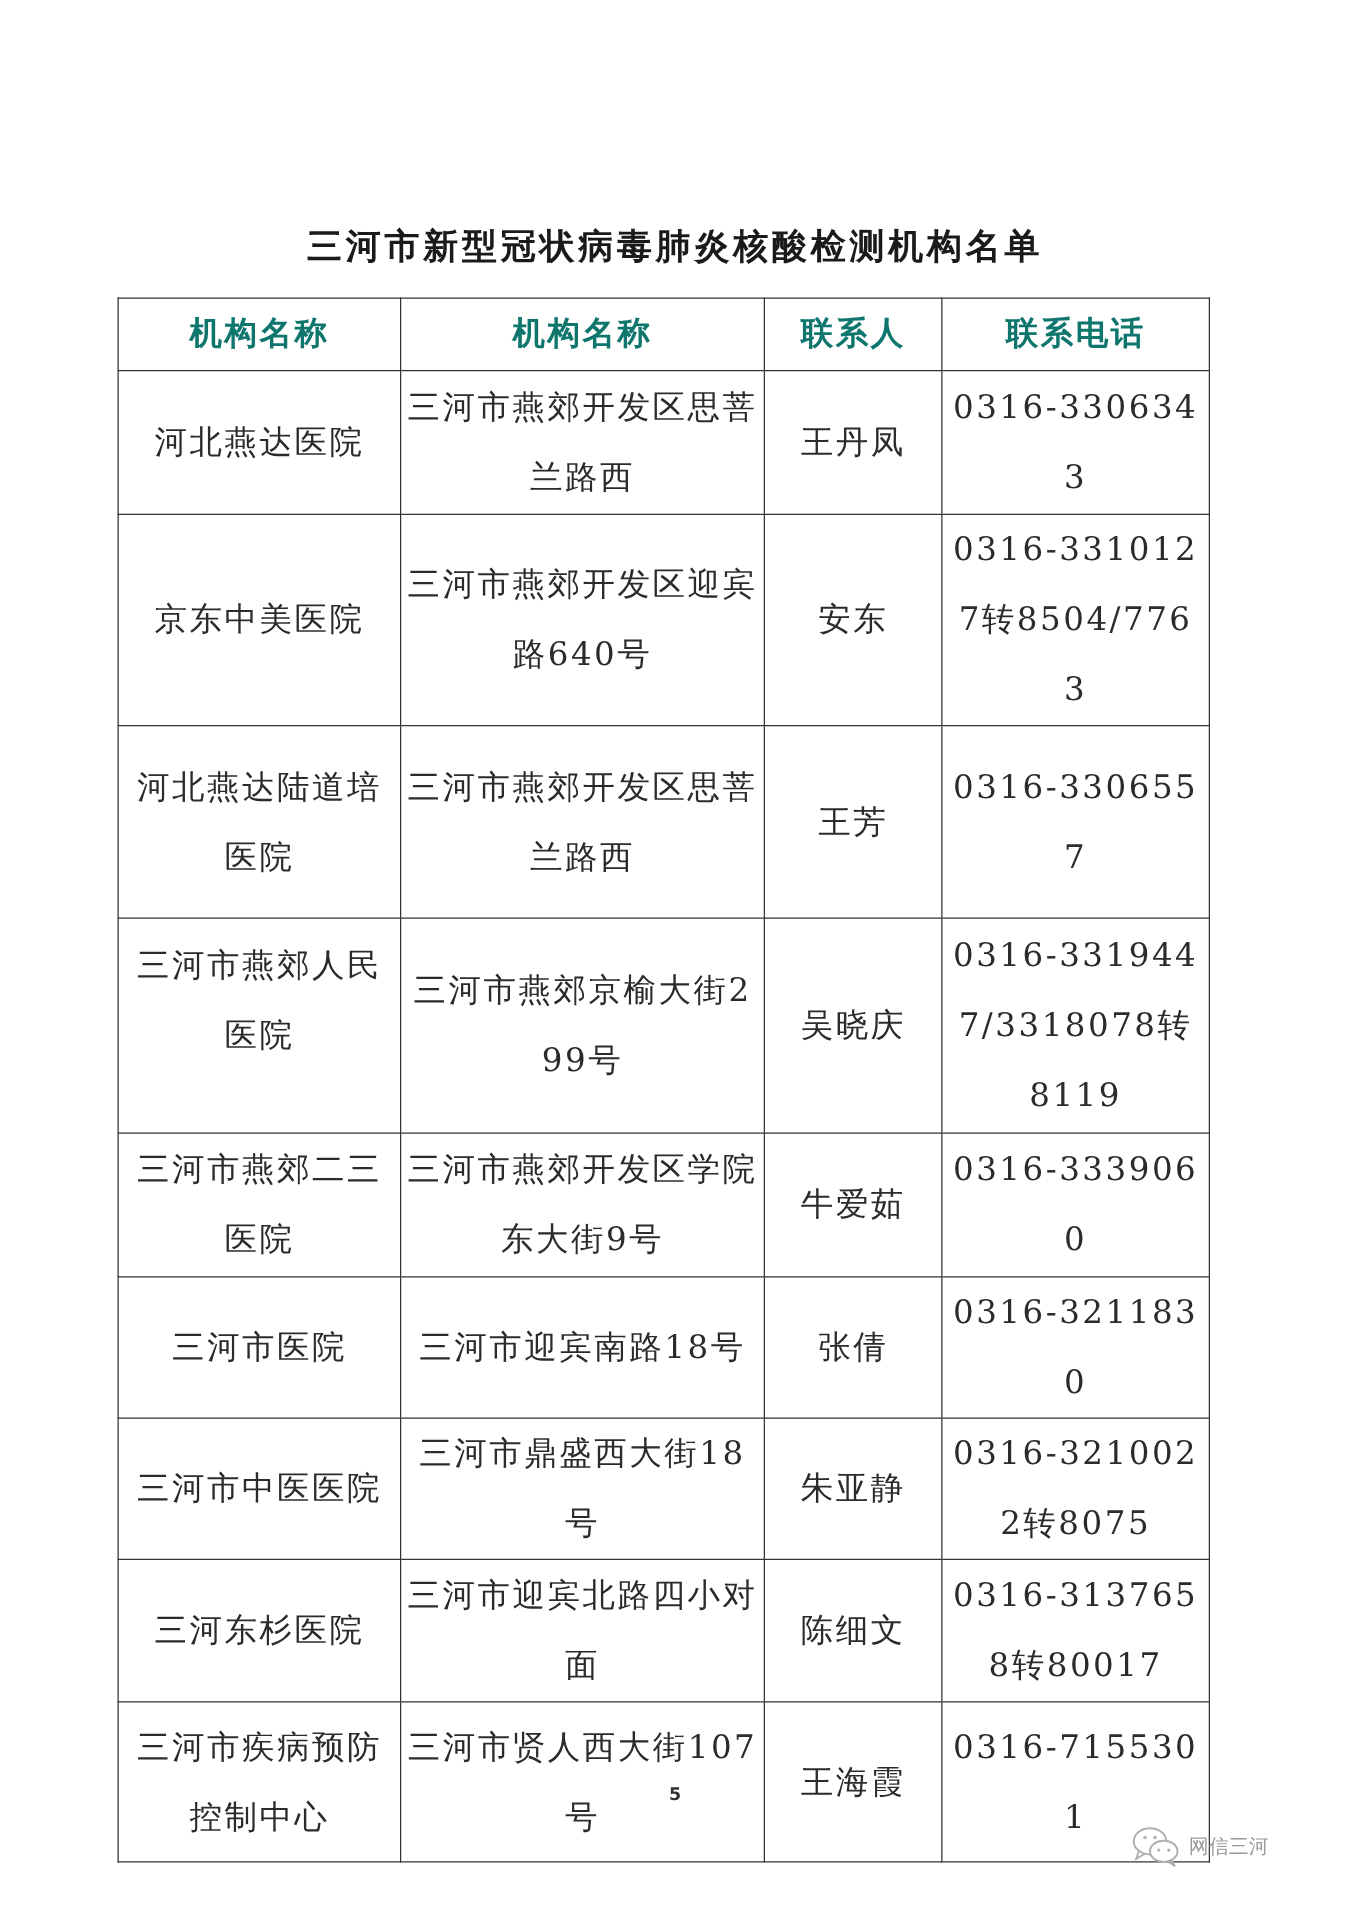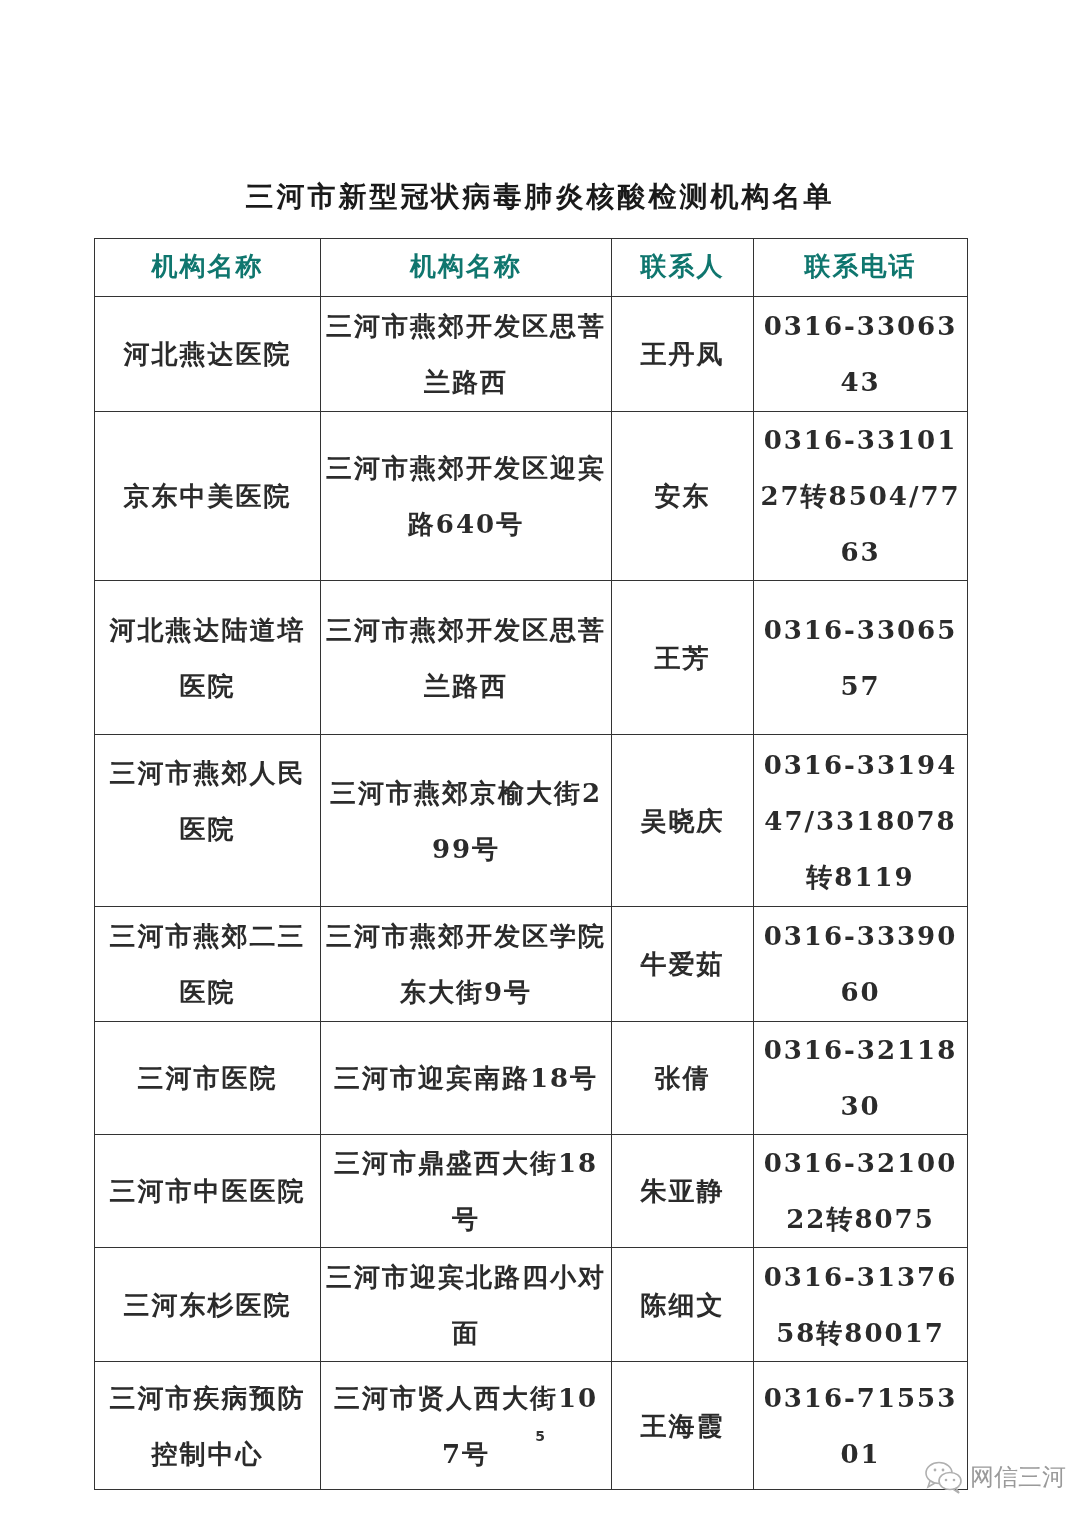--- a/index.html
+++ b/index.html
@@ -5,28 +5,28 @@
   html, body { margin:0; padding:0; background:#ffffff; }
   body { width:1080px; height:1527px; position:relative; overflow:hidden;
          font-family:"DejaVu Serif","Liberation Serif",serif; color:#2a2a2a; }
   .title { position:absolute; top:178px; left:0; width:1080px; text-align:center;
            font-family:"DejaVu Sans","Liberation Sans",sans-serif; font-weight:bold;
            font-size:28px; letter-spacing:3px; color:#1a1a1a; }
   table.list { position:absolute; left:94px; top:238px; border-collapse:collapse;
                table-layout:fixed; width:873px; }
   table.list td, table.list th { border:1.6px solid #333; text-align:center;
                vertical-align:middle; padding:0 4px; font-size:26px; line-height:56px;
-               letter-spacing:2px; font-weight:bold; color:#2b2b2b; word-break:break-all; }
+               letter-spacing:2px; font-weight:normal; color:#2b2b2b; word-break:break-all; }
   table.list th { font-family:Liberation Mono, monospace;
                   font-weight:bold; color:#0f766e; }
   td.phone { letter-spacing:0; font-size:26px; }
   .page-num { position:absolute; top:1428px; left:0; width:1080px; text-align:center;
               font-family:"DejaVu Sans","Liberation Sans",sans-serif; font-size:14px; font-weight:bold; color:#333; }
-  .watermark { position:absolute; left:924px; top:1460px; display:flex; align-items:center; gap:6px;
-               color:#9a9a9a; font-family:"DejaVu Sans","Liberation Sans",sans-serif; font-size:24px; }
+  .watermark { position:absolute; left:905px; top:1460px; display:flex; align-items:center; gap:6px;
+               color:#9a9a9a; font-family:"DejaVu Sans","Liberation Sans",sans-serif; font-size:16px; }
   .wm-icon { width:40px; height:34px; position:relative; }
 </style>
 </head>
 <body>
 
 <div class="title">三河市新型冠状病毒肺炎核酸检测机构名单</div>
 
 <table class="list">
   <colgroup>
     <col style="width:226px">

